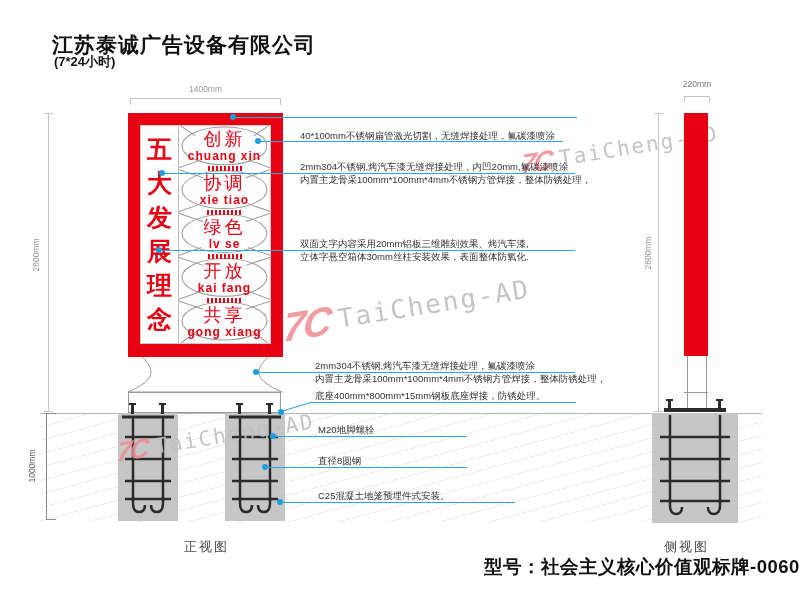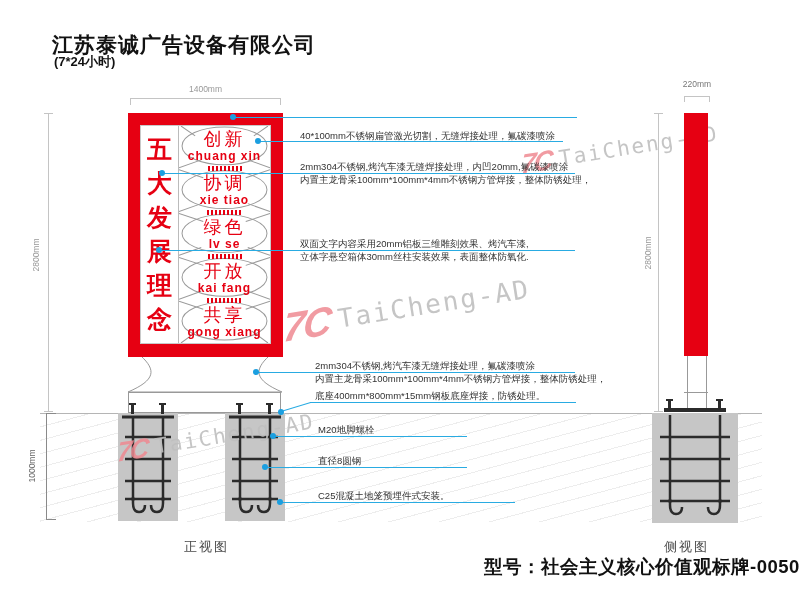--- a/index.html
+++ b/index.html
@@ -287,15 +287,15 @@
   <div class="leader" style="left:265px;top:467px;width:202px;"></div>
   <div class="dot" style="left:262px;top:464px;"></div>
 
   <div class="ann" style="left:318px;top:489px;">
     <div>C25混凝土地笼预埋件式安装。</div>
       <div></div>
   </div>
   <div class="leader" style="left:280px;top:502px;width:235px;"></div>
   <div class="dot" style="left:277px;top:499px;"></div>
 
-  <div class="model">型号：社会主义核心价值观标牌-0050</div>
+  <div class="model">型号：社会主义核心价值观标牌-0060</div>
 
 </div>
 
 </body></html>

